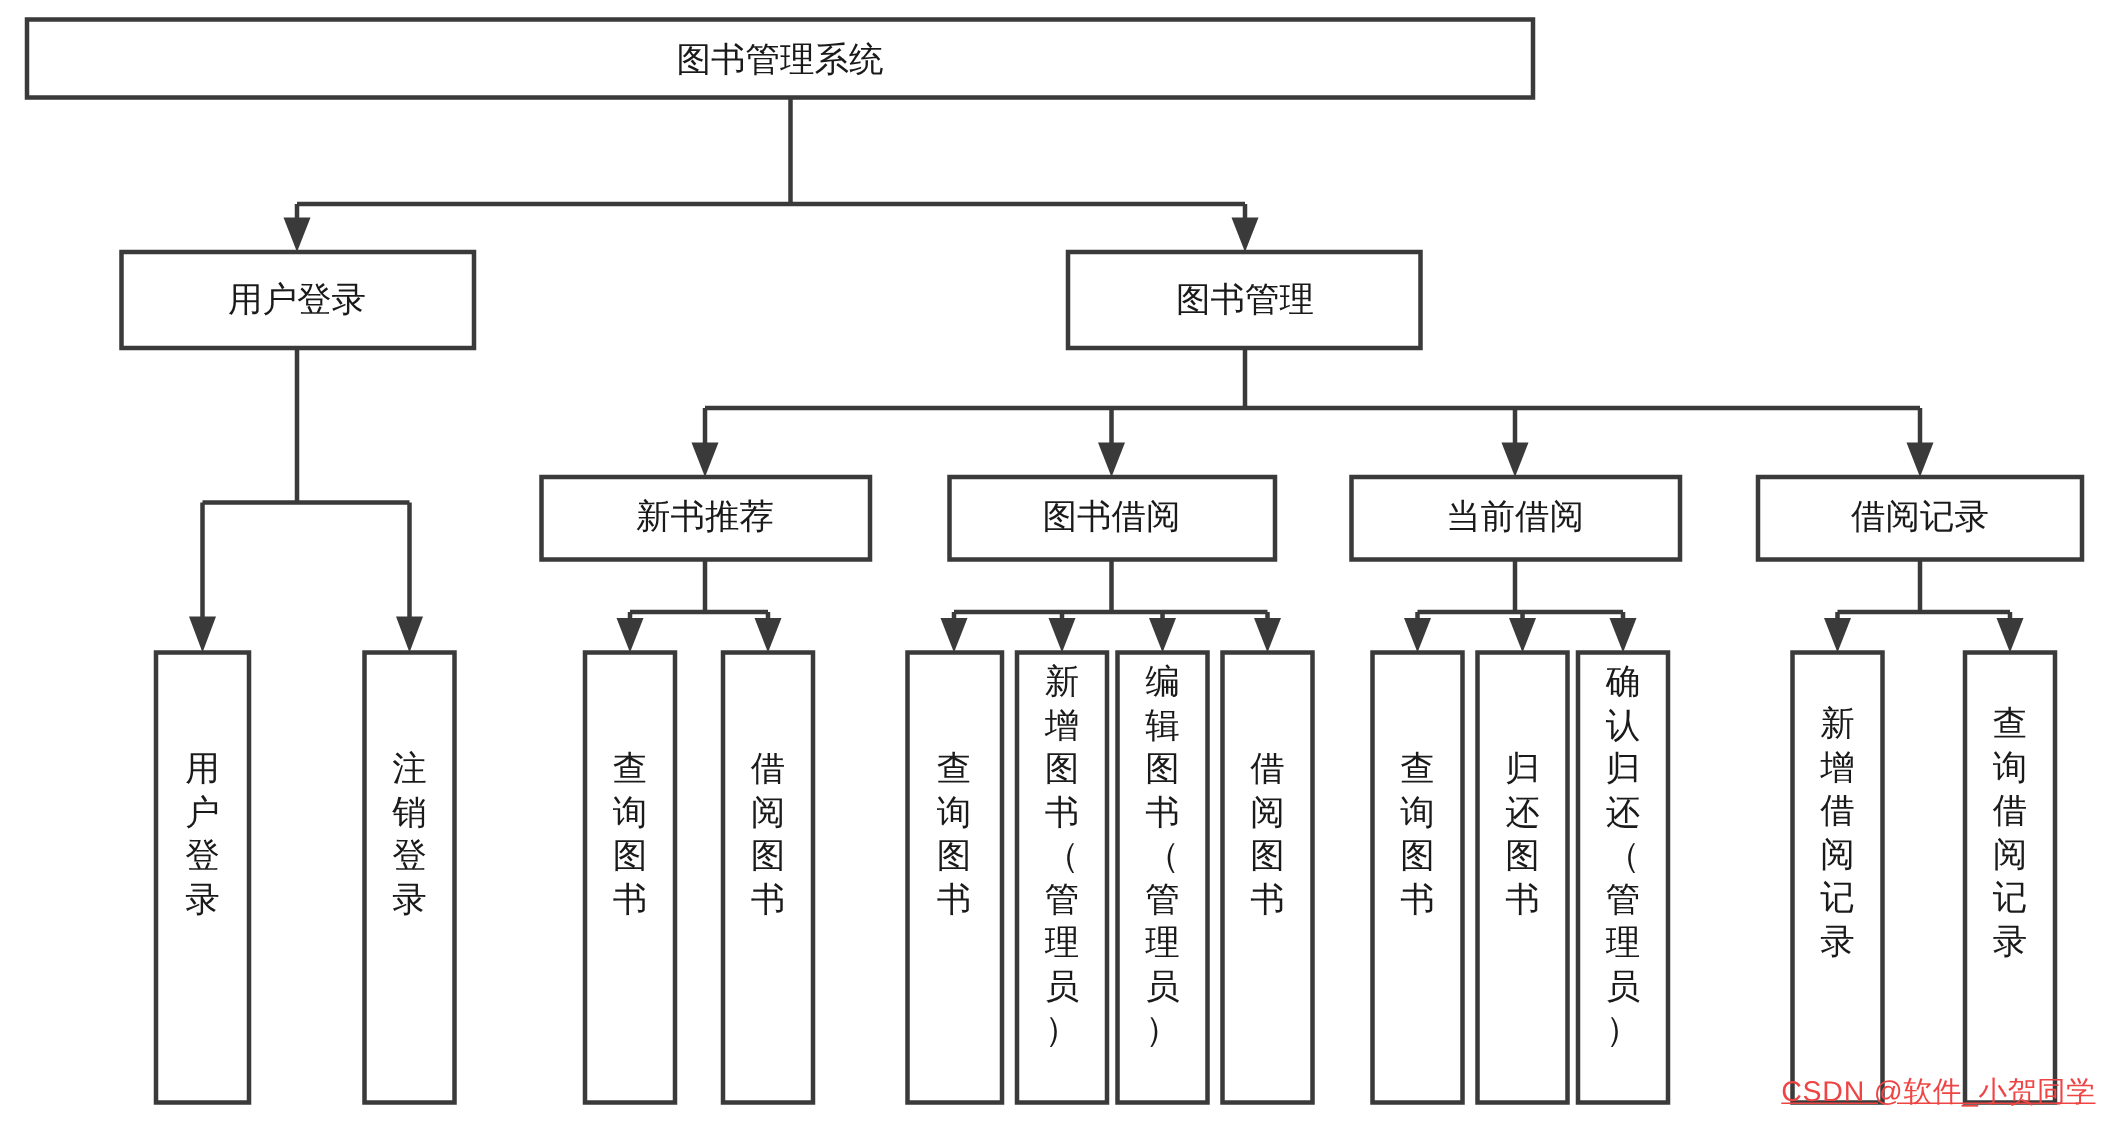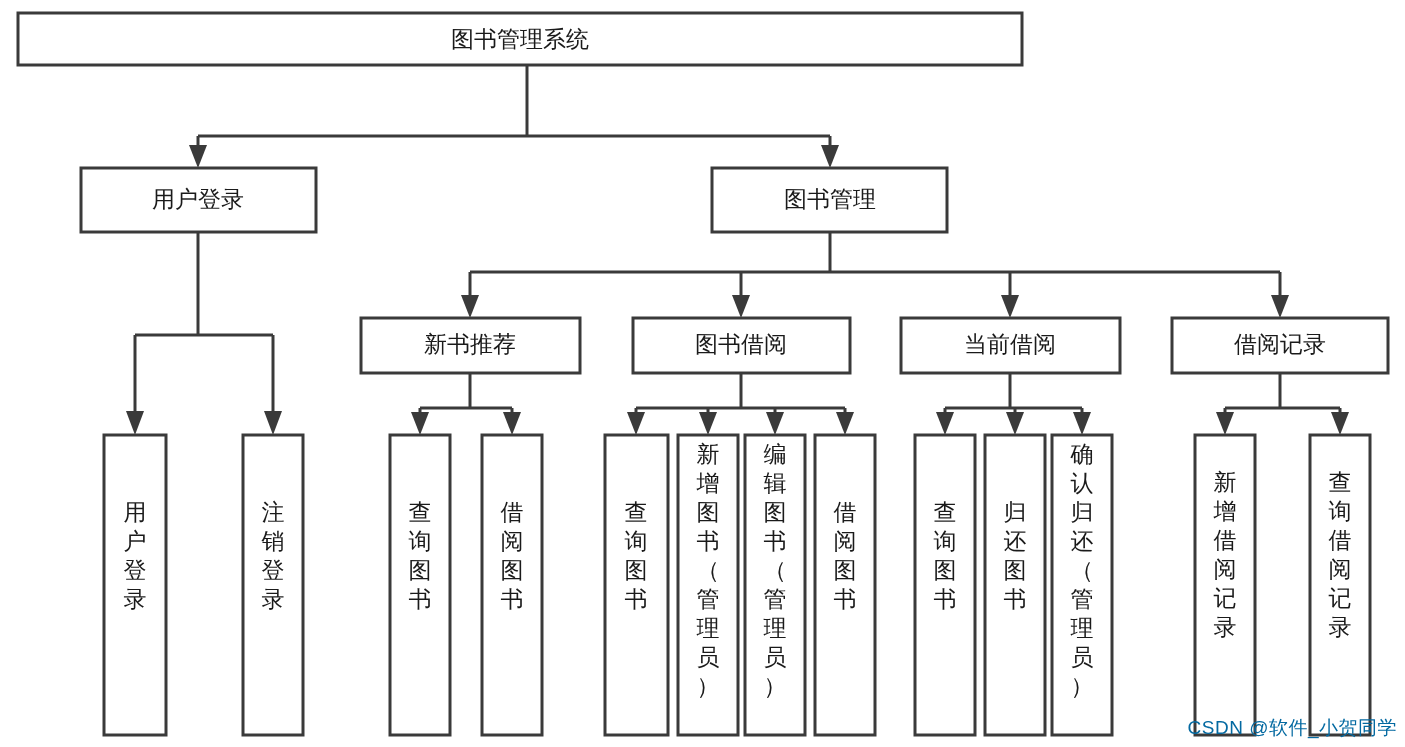--- a/index.html
+++ b/index.html
@@ -51,24 +51,25 @@
     font-size: 23px;
     fill: #1a1a1a;
     text-anchor: middle;
   }
   .watermark-text {
     position: absolute;
     right: 8px;
     bottom: 6px;
     font-family: "Liberation Sans", "DejaVu Sans", sans-serif;
     font-size: 19px;
-    color: #0369a1;
+    color: #ef4444;
     white-space: nowrap;
     letter-spacing: 0.5px;
     pointer-events: none;
+    text-decoration: underline;
   }
 </style>
 </head>
 <body>
 
 <div id="diagram-root">
 
   <svg id="tree-svg" viewBox="0 0 1405 747" xmlns="http://www.w3.org/2000/svg">
 
     <g>

